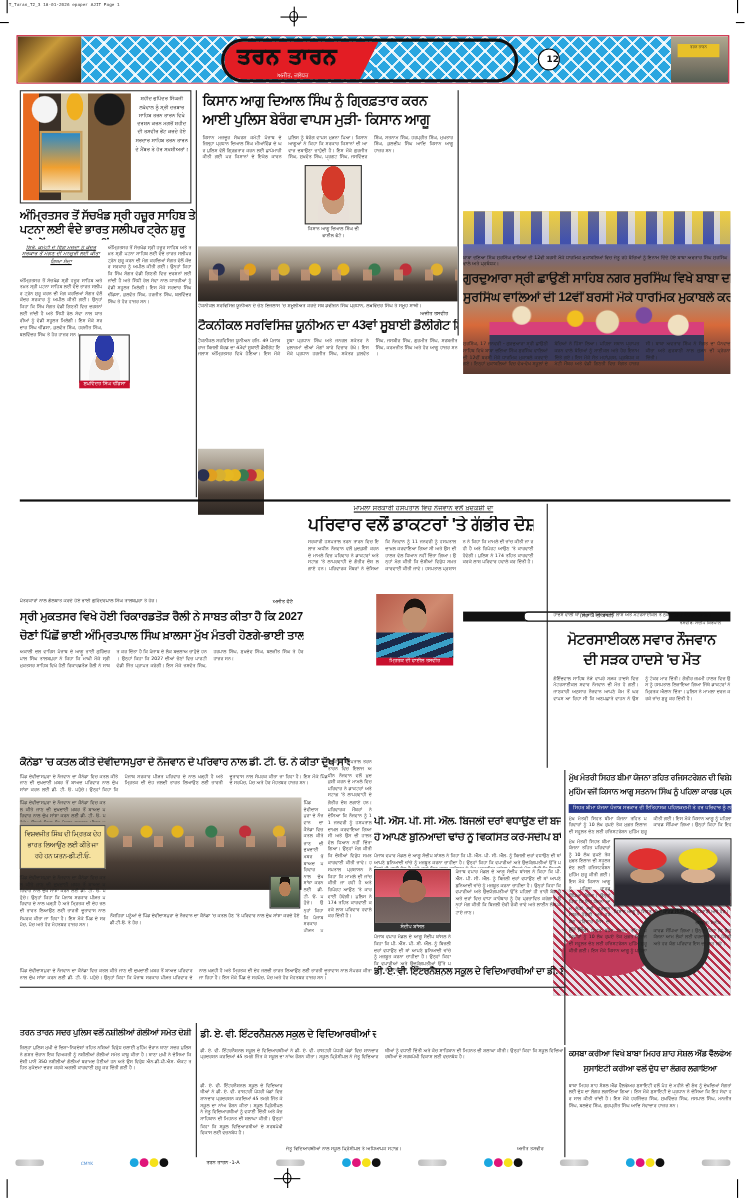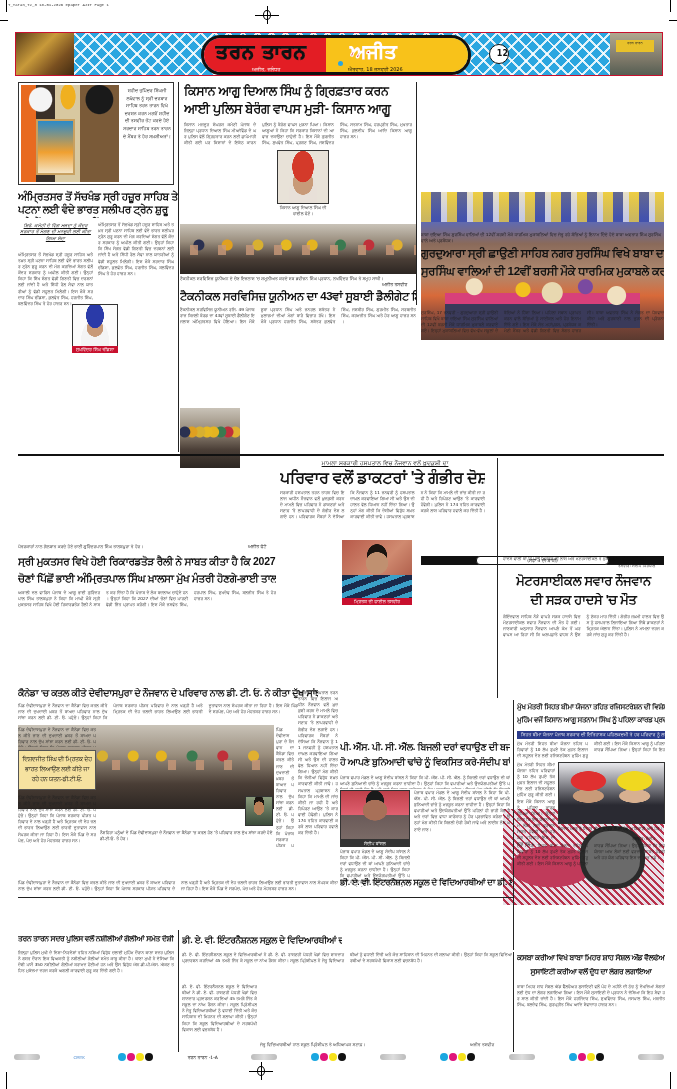--- a/index.html
+++ b/index.html
@@ -91,24 +91,20 @@
 <div class="abs cropmark" style="left:670px;top:1072px;width:1px;height:17px;"></div>
 
 <div class="abs masthead">
   <div class="abs mh-photo-l"></div>
   <div class="abs mh-band"></div>
   <div class="abs mh-pill">
     <div class="red">
       <div class="abs mh-title-a">ਤਰਨ ਤਾਰਨ</div>
       <div class="abs mh-sub-a">ਅਜੀਤ, ਜਲੰਧਰ</div>
     </div>
-    <div class="yel">
-      <div class="abs mh-title-b">ਅਜੀਤ</div>
-      <div class="abs mh-sub-b">ਐਤਵਾਰ, 18 ਜਨਵਰੀ 2026</div>
-    </div>
   </div>
   <div class="abs mh-dot" style="left:322px;top:28px;"></div>
   <div class="abs mh-page">12</div>
   <div class="abs mh-photo-r">
     <div class="sign">ਤਰਨ ਤਾਰਨ</div>
   </div>
 </div>
 
 <div class="abs boxed" style="left:18px;top:82px;width:156px;height:103px;">
   <div class="abs photo ph-book" style="left:2px;top:2px;width:98px;height:97px;">

